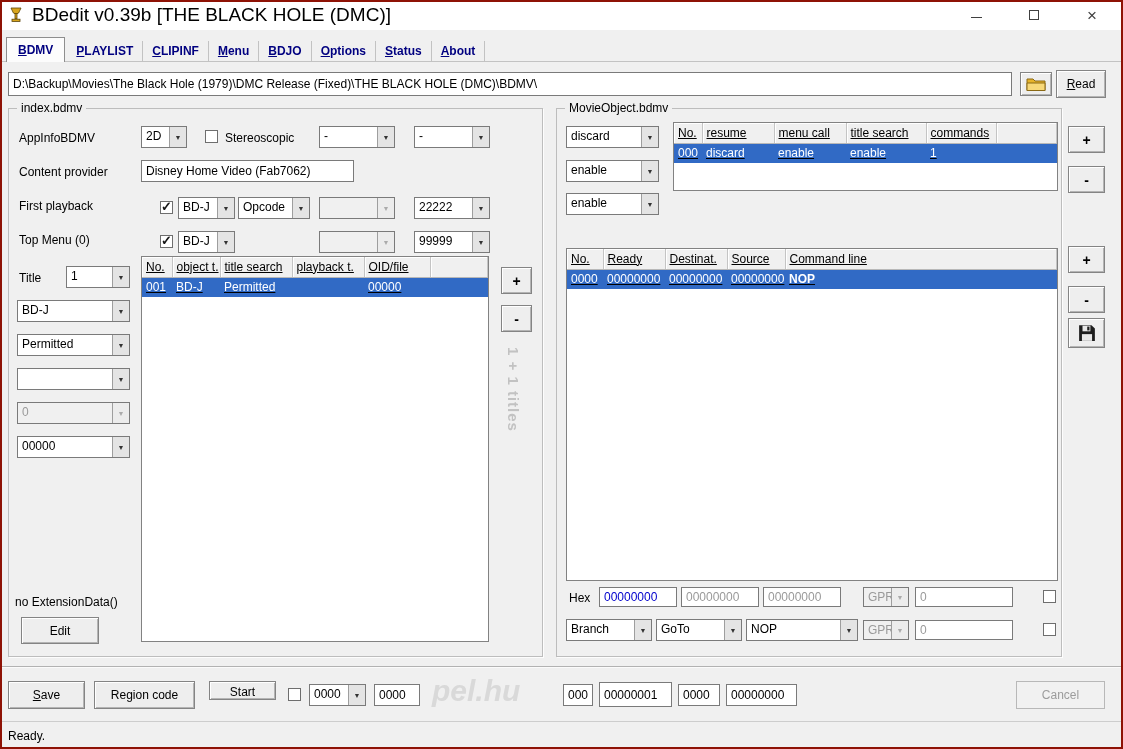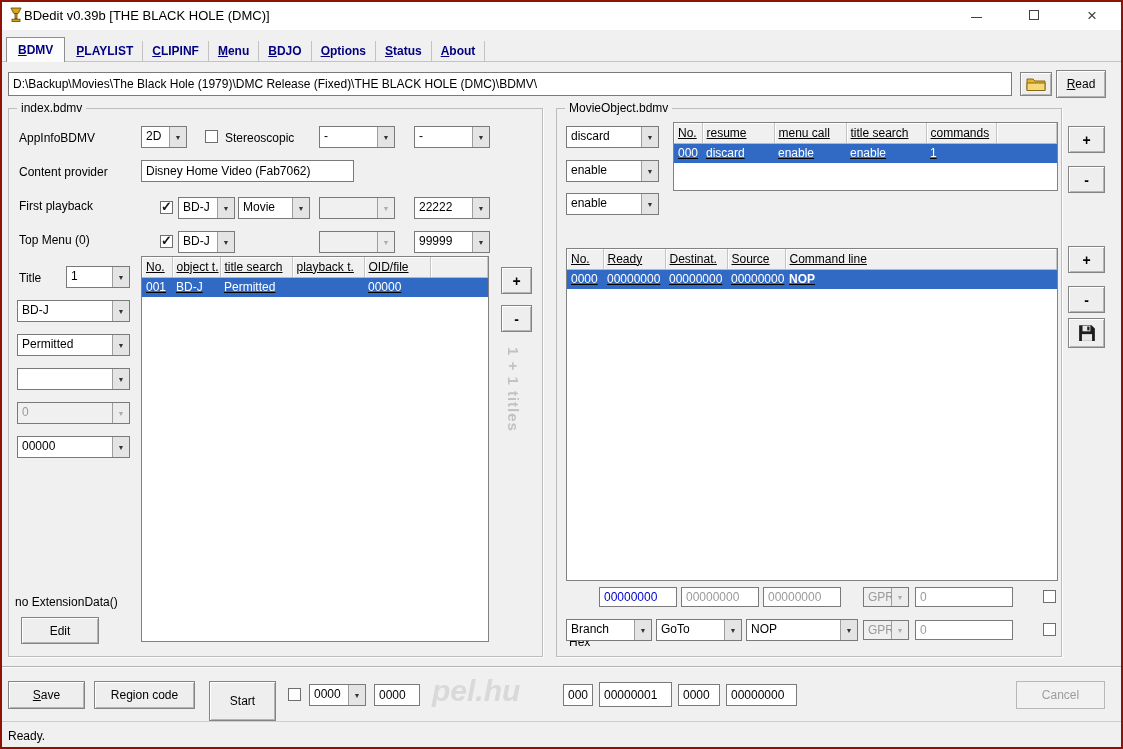--- a/index.html
+++ b/index.html
@@ -7,21 +7,21 @@
   body {
     position: relative; overflow: hidden;
     background:#f0f0f0; color:#000;
     font-family:"Liberation Sans", sans-serif; font-size:12px;
   }
   .frame { position:absolute; inset:0; border:2px solid #8e1205; pointer-events:none; z-index:99; }
 
   
   .titlebar { position:absolute; left:0; top:0; width:100%; height:30px; background:#fff; display:flex; align-items:center; z-index:5; }
   .appicon { margin-left:8px; width:16px; height:16px; flex:0 0 auto; }
-  .wtitle { font-size:13px; }
+  .wtitle { margin-left:8px; font-size:19px; }
   .winbtns { position:absolute; right:2px; top:0; height:30px; display:flex; }
   .winbtn { width:58px; height:30px; display:flex; align-items:center; justify-content:center; color:#404040; }
   .min-glyph { display:block; width:11px; border-top:1px solid #404040; margin-top:4px; }
   .max-glyph { display:block; width:10px; height:10px; border:1px solid #404040; }
   .close-glyph { font-size:17px; line-height:1; }
 
   .client { position:absolute; top:30px; left:0; right:0; bottom:0; background:#f0f0f0; }
 
   
   .tabs-underline { position:absolute; left:0; right:0; top:61px; border-top:1px solid #c3c3c3; z-index:1; }
@@ -140,21 +140,21 @@
   <span class="label" style="left:10px; top:56px;">Content provider</span>
   <input class="input" style="left: 132px; top: 51px; width: 213px; height: 22px;" value="Disney Home Video (Fab7062)">
 
   <span class="label" style="left:10px; top:90px;">First playback</span>
   <span class="cb checked" style="left:151px; top:92px;"></span>
   <div class="combo" style="left:169px; top:88px; width:57px;">
     <span class="combo-text">BD-J</span>
       <span class="combo-arrow">▼</span>
   </div>
   <div class="combo" style="left:229px; top:88px; width:72px;">
-    <span class="combo-text">Movie</span>
+    <span class="combo-text">Opcode</span>
       <span class="combo-arrow">▼</span>
   </div>
   <div class="combo disabled" style="left:310px; top:88px; width:76px;">
     <span class="combo-text"></span>
       <span class="combo-arrow">▼</span>
   </div>
   <div class="combo" style="left:405px; top:88px; width:76px;">
     <span class="combo-text">22222</span>
       <span class="combo-arrow">▼</span>
   </div>
@@ -321,21 +321,21 @@
           <td>0000</td>
           <td>00000000</td>
           <td>00000000</td>
           <td>00000000</td>
           <td class="bold">NOP</td>
         </tr>
       </tbody>
     </table>
   </div>
 
-  <span class="label" style="left:12px; top:482px;margin-top:44px;">Hex</span>
+  <span class="label" style="left:12px; top:482px;">Hex</span>
   <input class="input bluetext" style="left: 42px; top: 478px; width: 78px; height: 20px;" value="00000000">
   <input class="input dim" style="left: 124px; top: 478px; width: 78px; height: 20px;" value="00000000">
   <input class="input dim" style="left: 206px; top: 478px; width: 78px; height: 20px;" value="00000000">
   <div class="combo disabled thin" style="left:306px; top:478px; width:46px;">
     <span class="combo-text">GPR</span>
       <span class="combo-arrow">▼</span>
   </div>
   <input class="input dim" style="left: 358px; top: 478px; width: 98px; height: 20px;" value="0">
   <span class="cb" style="left:486px; top:481px;"></span>
 
@@ -381,21 +381,21 @@
 </button>
 
 <div class="etched" style="top:666px;"></div>
 
 <button class="btn" style="left:8px; top:681px; width:77px; height:28px;">
     <span><u>S</u>ave</span>
   </button>
 <button class="btn" style="left:94px; top:681px; width:101px; height:28px;">
     <span>Region code</span>
   </button>
-<button class="btn" style="left:209px; top:681px; width:67px; height:40px;">
+<button class="btn" style="left:209px; top:681px; width:67px; height:19px;align-items:flex-end;">
     <span>Start</span>
   </button>
 <span class="cb" style="left:288px; top:688px;"></span>
 <div class="combo" style="left:309px; top:684px; width:57px;">
   <span class="combo-text">0000</span>
     <span class="combo-arrow">▼</span>
 </div>
 <input class="input" style="left: 374px; top: 684px; width: 46px; height: 22px;" value="0000">
 
 <span class="watermark" style="left:432px; top:674px;">pel.hu</span>

